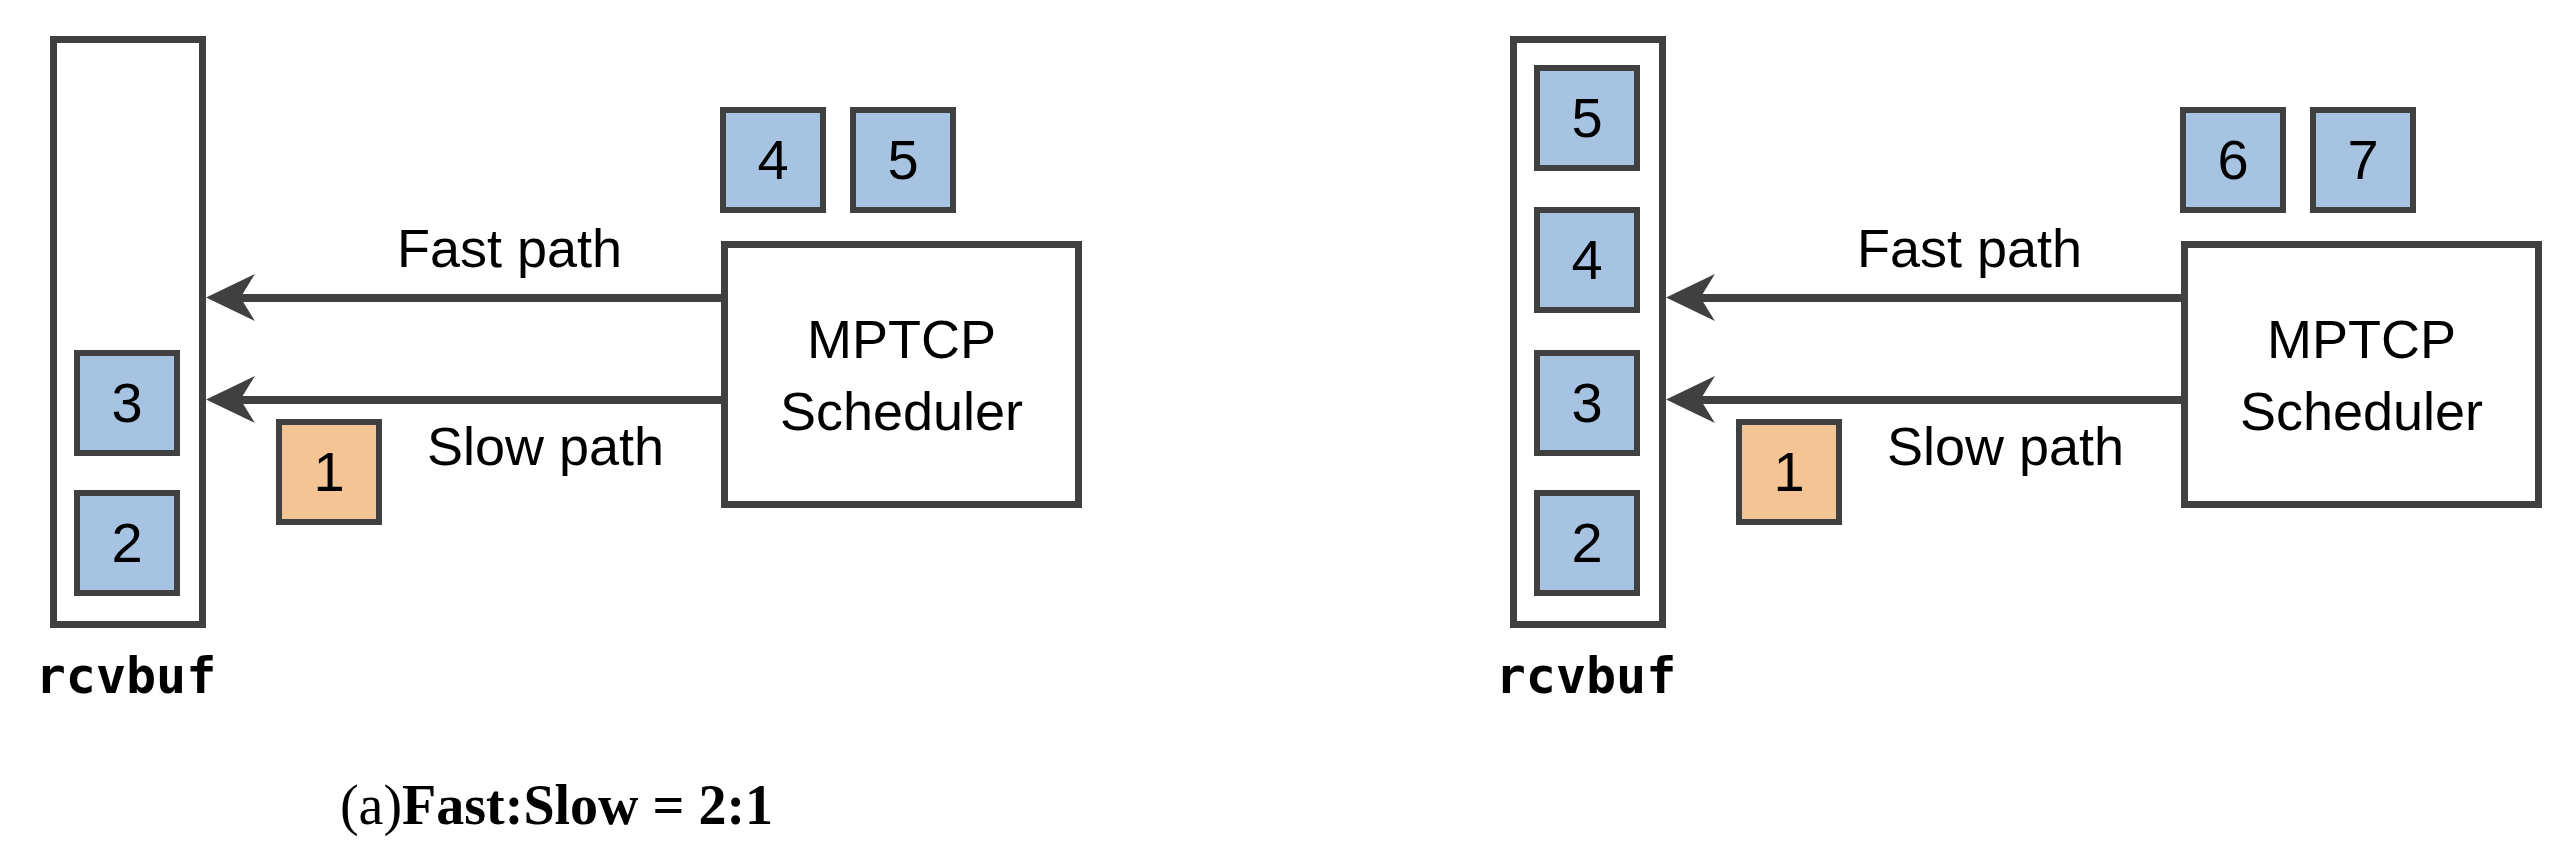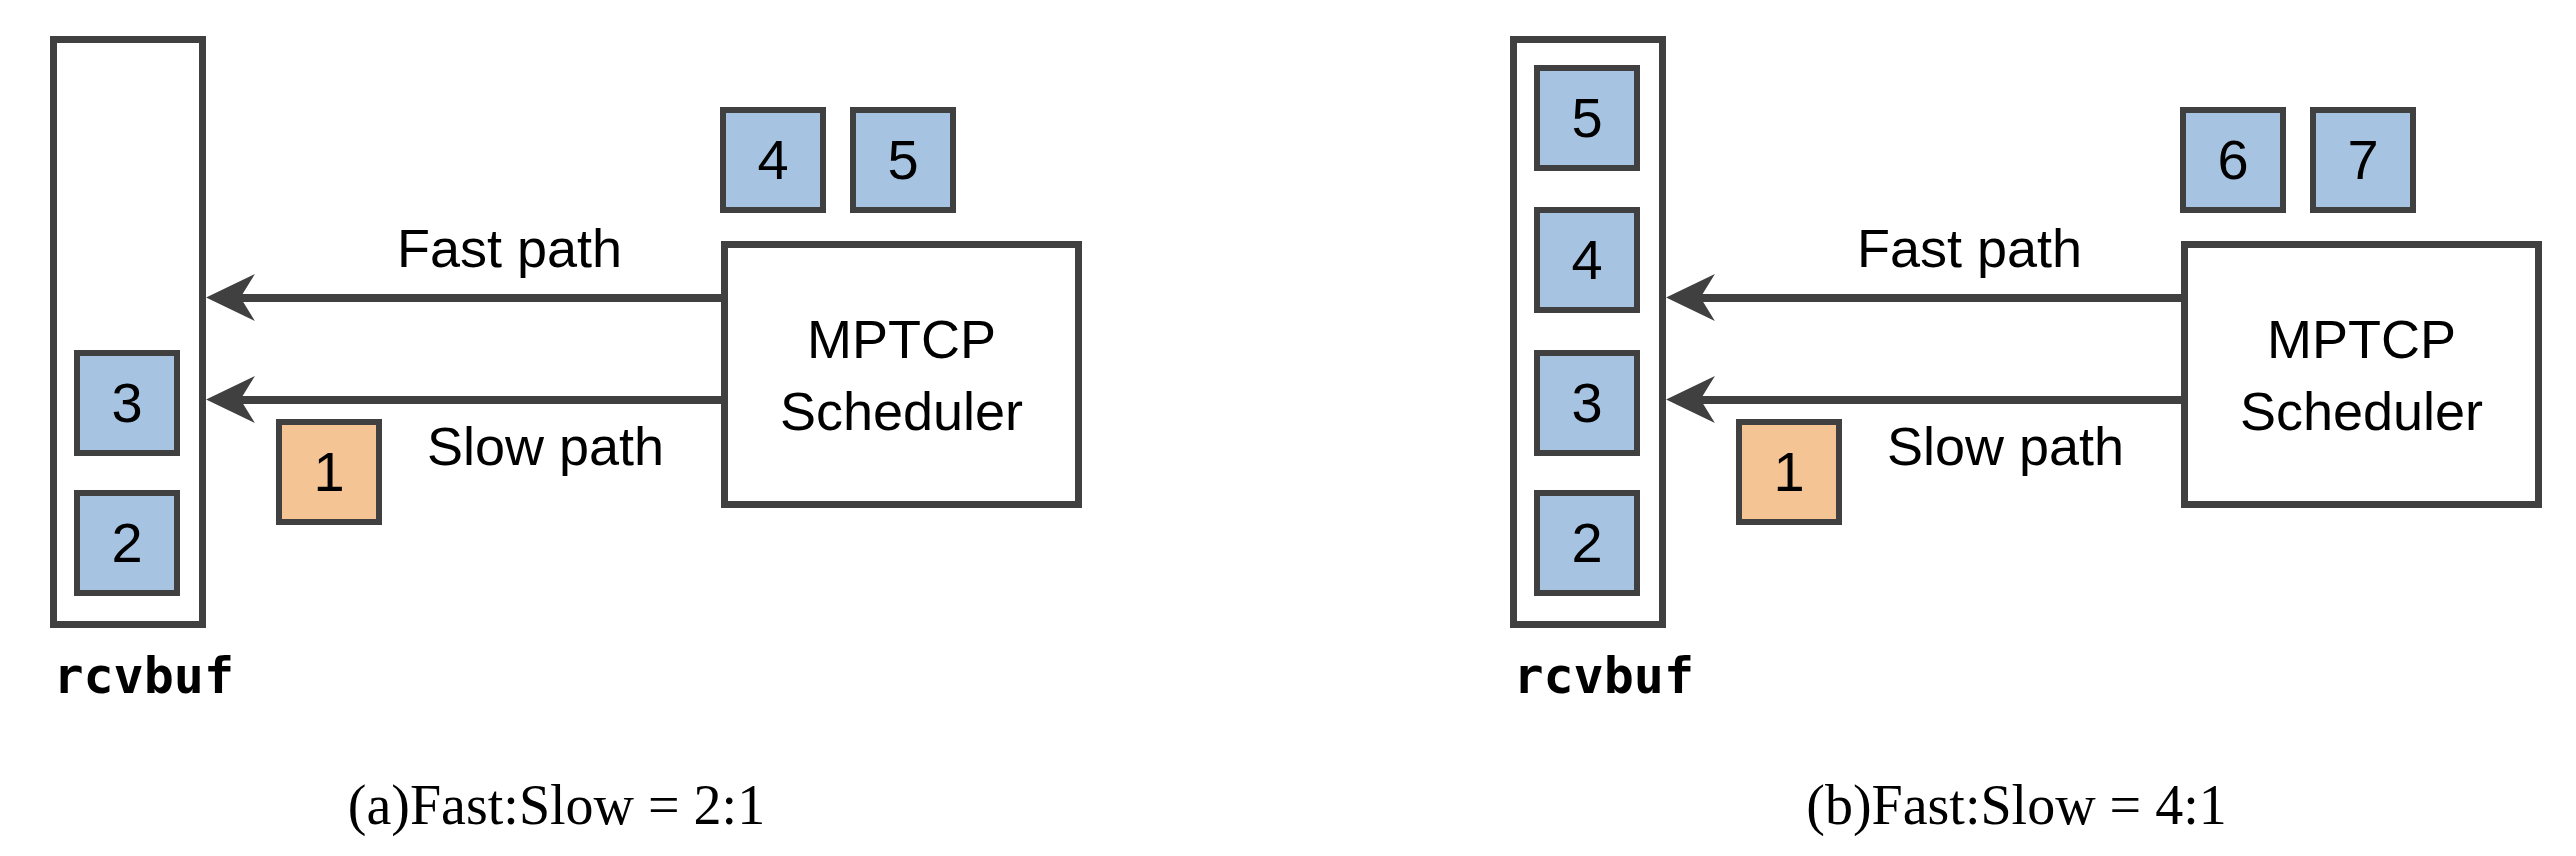--- a/index.html
+++ b/index.html
@@ -10,21 +10,21 @@
   .fig{position:absolute;top:0;width:1289px;height:856px;}
   #fig-a{left:0;}
   #fig-b{left:1460px;}
 
   
   .rcvbuf{
     position:absolute;left:50px;top:36px;width:156px;height:592px;
     border:7.2px solid #404040;box-sizing:border-box;background:#fff;
   }
   .rcvbuf-label{
-    position:absolute;left:18px;top:649px;width:216px;text-align:right;
+    position:absolute;left:18px;top:649px;width:216px;text-align:center;
     font-family:"DejaVu Sans Mono","Liberation Mono",monospace;
     font-weight:bold;font-size:50px;line-height:54px;
   }
 
   
   .pkt{
     position:absolute;width:106px;height:106px;box-sizing:border-box;
     border:6.3px solid #404040;background:#a6c4e2;
     display:flex;align-items:center;justify-content:center;
     font-size:56px;line-height:56px;
@@ -58,21 +58,21 @@
   
   .path-label{position:absolute;width:324px;text-align:left;font-size:54px;line-height:58px;}
   .fast-label{left:397px;top:219px;}
   .slow-label{left:427px;top:417px;}
 
   
   .caption{
     position:absolute;left:151px;top:773px;width:811px;text-align:center;
     font-family:"Liberation Serif",serif;font-size:56px;line-height:65px;
   }
-  .caption .cap-text{}
+  .caption .cap-text{font-weight:bold;}
 </style>
 </head>
 <body>
 
 <div class="fig" id="fig-a">
 
   <div class="rcvbuf"></div>
 
   <div class="pkt buf slot2">
     <span>3</span>
@@ -156,17 +156,14 @@
   </div>
   <div class="pkt qbox2">
     <span>7</span>
   </div>
 
   <div class="scheduler">
     <span>MPTCP</span>
     <span>Scheduler</span>
   </div>
 
-  <div class="caption">
-    <span class="cap-tag">(b)</span><span class="cap-text">Fast:Slow = 4:1</span>
-  </div>
 </div>
 
 
 </body></html>

